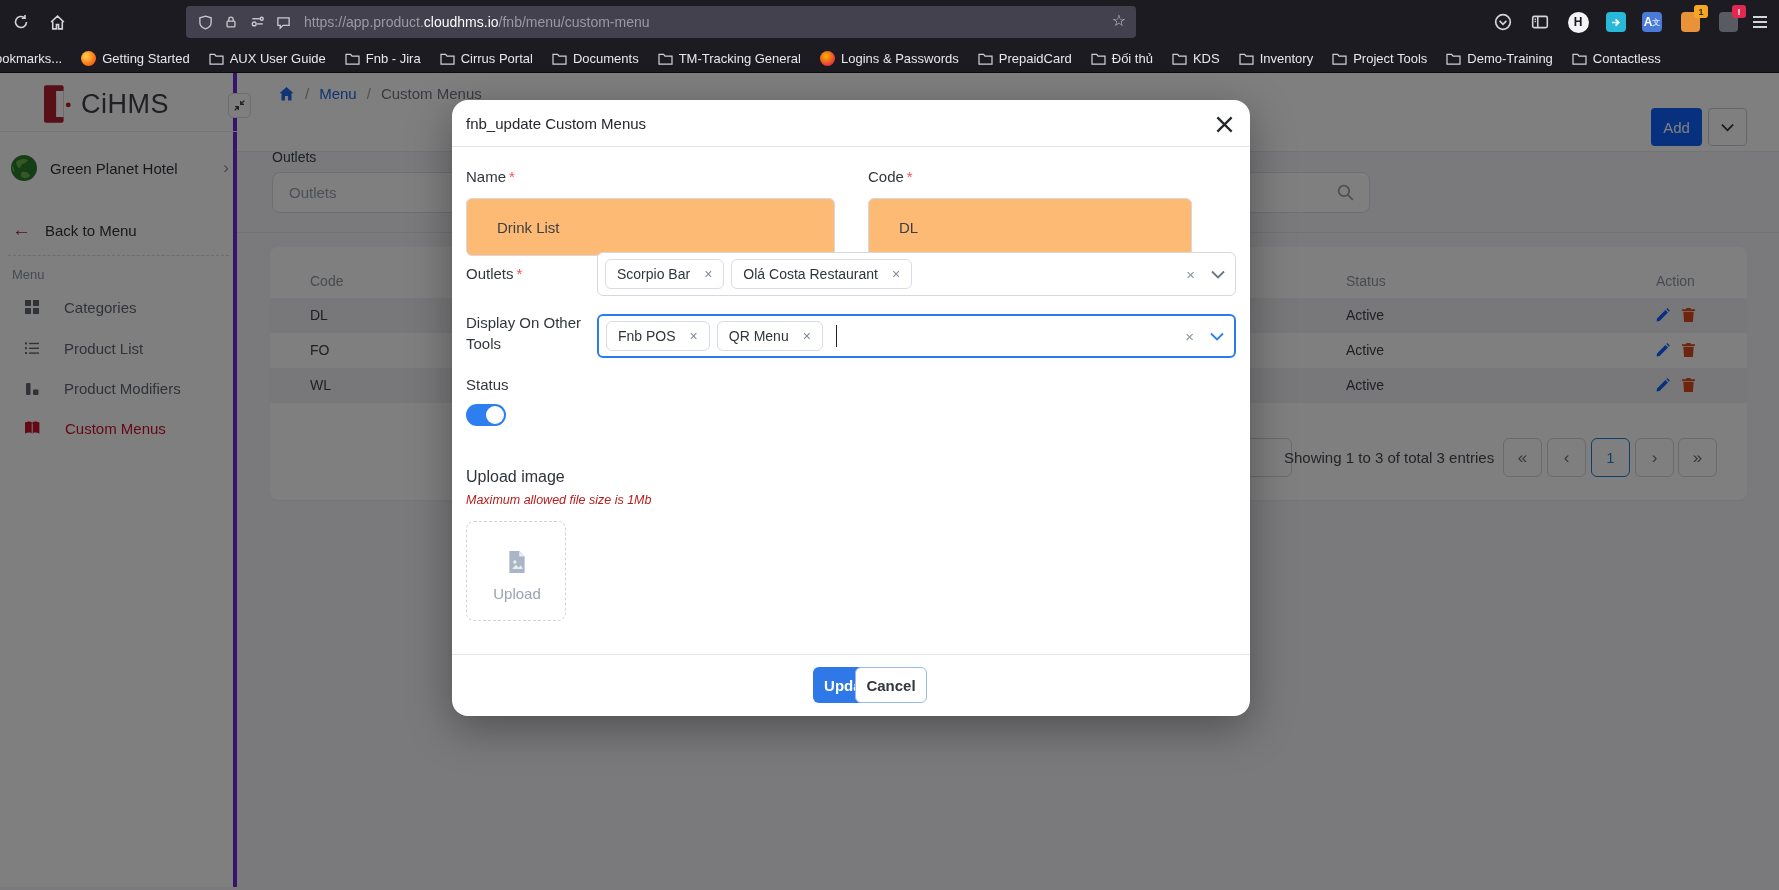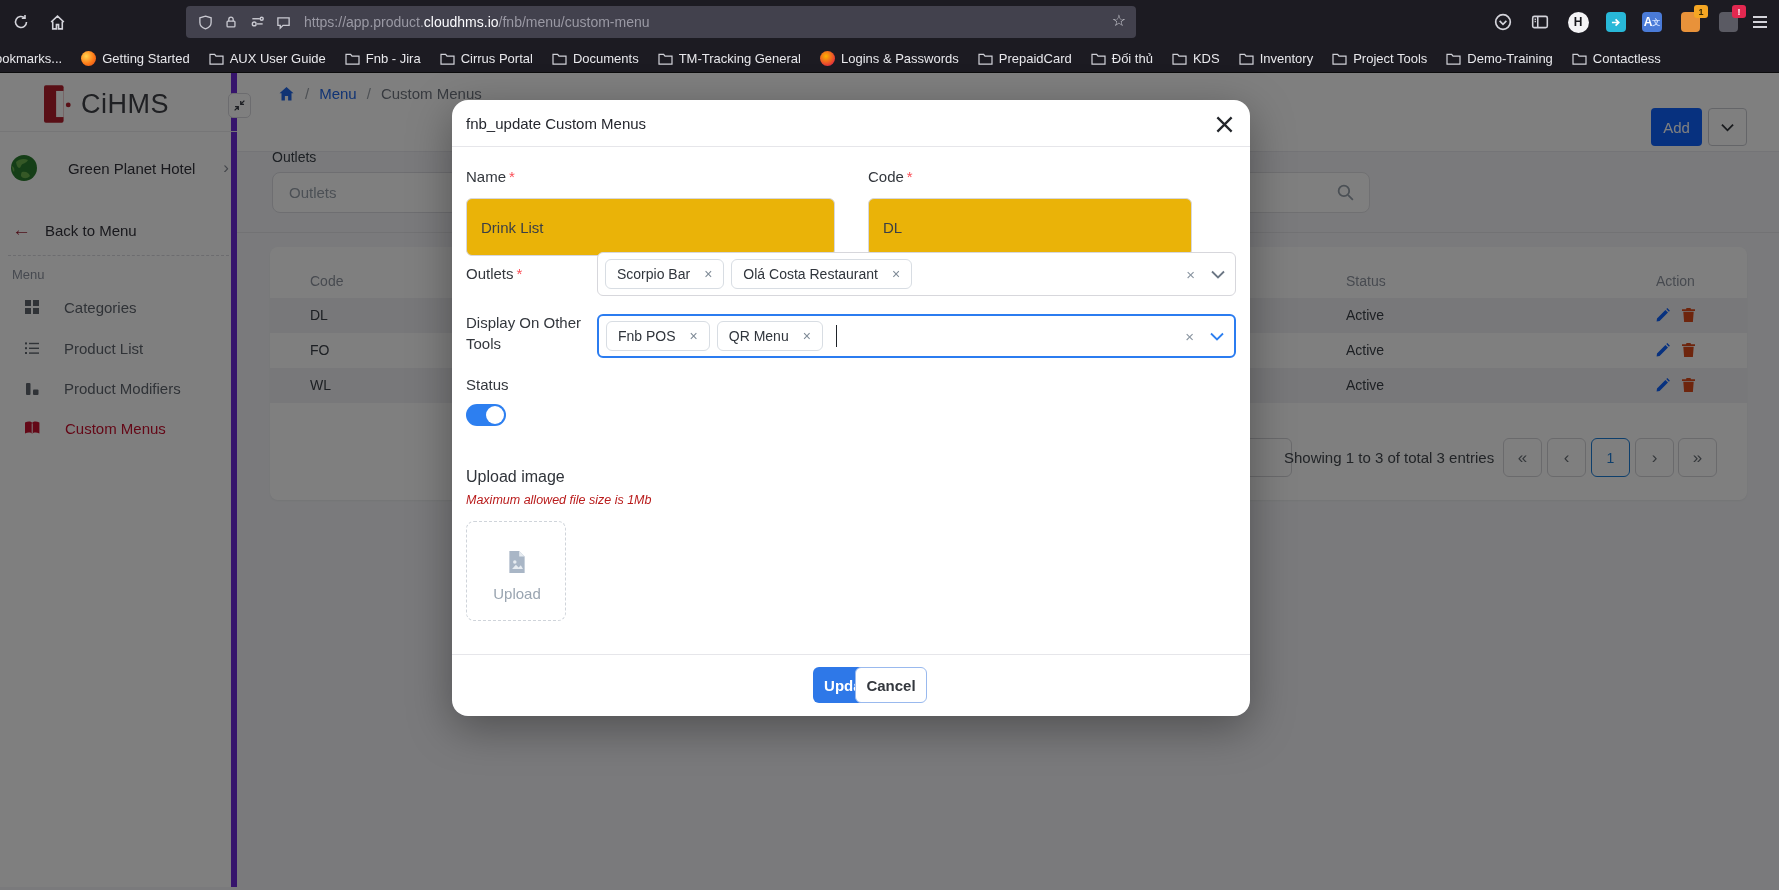--- a/index.html
+++ b/index.html
@@ -17,21 +17,21 @@
   .url-star { position:absolute; right:10px; top:5px; font-size:16px; color:#cfcfd6; }
   .ext-badge { position:absolute; top:-5px; right:-6px; min-width:14px; height:13px; border-radius:3px; font-size:9px; font-weight:bold; display:flex; align-items:center; justify-content:center; padding:0 2px; }
 
   .bookmarks { position:absolute; left:0; top:44px; width:1779px; height:29px; background:#1c1b22; border-bottom:1px solid #0c0c0d; display:flex; align-items:center; gap:19px; padding-left:0; white-space:nowrap; overflow:hidden; }
   .bm { display:flex; align-items:center; gap:6px; font-size:13px; color:#e8e8ec; }
   .bm:first-child { margin-left:-5px; }
   .dot-ic { width:15px; height:15px; border-radius:50%; }
 
   
   .page { position:absolute; left:0; top:73px; width:1779px; height:817px; background:#f4f5f8; }
-  .sidebar { position:absolute; left:0; top:0; width:237px; height:814px; background:#ffffff; border-right:6px solid #6d28d9;text-align:center; }
+  .sidebar { position:absolute; left:0; top:0; width:237px; height:814px; background:#ffffff; border-right:4px solid #6d28d9; }
   .logo-row { position:absolute; left:44px; top:12px; display:flex; align-items:center; gap:9px; }
   .logo-text { font-size:27px; font-weight:500; letter-spacing:.5px; color:#3f4046; }
   .hotel-row { position:absolute; left:8px; top:76px; width:221px; height:38px; display:flex; align-items:center; gap:10px; }
   .hotel-name { font-size:15px; color:#33333b; flex:1; }
   .hotel-chev { color:#8a8f98; font-size:17px; }
   .back-row { position:absolute; left:12px; top:146px; display:flex; align-items:center; gap:14px; }
   .back-arrow { color:#9d2235; font-size:19px; font-weight:bold; }
   .back-label { font-size:15px; color:#33333b; }
   .side-dash { position:absolute; left:8px; top:182px; width:221px; border-top:1px dashed #d9d9de; }
   .side-section { position:absolute; left:12px; top:194px; font-size:13px; color:#8d93a0; }
@@ -66,21 +66,21 @@
 
   .overlay { position:absolute; left:0; top:0; width:1779px; height:817px; background:rgba(0,0,0,.5); z-index:40; }
 
   
   .modal { position:absolute; left:452px; top:27px; width:798px; height:616px; background:#fff; border-radius:16px; z-index:50; box-shadow:0 12px 44px rgba(0,0,0,.35); }
   .modal-header { position:absolute; left:0; top:0; width:798px; height:47px; border-bottom:1px solid #e6e6ea; }
   .modal-title { position:absolute; left:14px; top:15px; font-size:15px; color:#25272e; }
   .modal-close { position:absolute; right:14px; top:12px; width:24px; height:24px; display:flex; align-items:center; justify-content:center; }
   .f-label { position:absolute; font-size:15px; color:#33373d; }
   .req { color:#fa4d56; margin-left:3px; }
-  .t-input { position:absolute; height:58px; border:1px solid #d7d7dc; border-radius:6px; font-size:15px; color:#3b3f46; padding-left:14px; background:#eab308; font-family:"Liberation Sans", sans-serif; }
+  .t-input { position:absolute; height:58px; border:1px solid #d7d7dc; border-radius:6px; font-size:15px; color:#3b3f46; padding-left:30px; background:#fdba74; font-family:"Liberation Sans", sans-serif; }
   .msel { position:absolute; left:145px; width:639px; height:44px; background:#fff; border:1px solid #d7d7dc; border-radius:6px; display:flex; align-items:center; gap:7px; padding-left:7px; }
   .msel.focused { border:2px solid #2b7cf0; }
   .chip { height:30px; background:#fff; border:1px solid #d8dde3; border-radius:6px; display:flex; align-items:center; gap:14px; padding:0 11px; font-size:14px; color:#30353c; }
   .chip-x { color:#7e8a96; font-size:14px; }
   .msel-right { position:absolute; right:10px; display:flex; align-items:center; gap:16px; }
   .msel-clear { color:#8a95a1; font-size:15px; }
   .caret-bar { width:1.5px; height:22px; background:#1f2329; margin-left:6px; }
   .toggle { position:absolute; left:14px; top:304px; width:40px; height:22px; border-radius:11px; background:#2d7ff0; }
   .toggle .knob { position:absolute; right:2px; top:2px; width:18px; height:18px; border-radius:50%; background:#fff; }
   .upload-title { position:absolute; left:14px; top:368px; font-size:16px; color:#30343a; }

